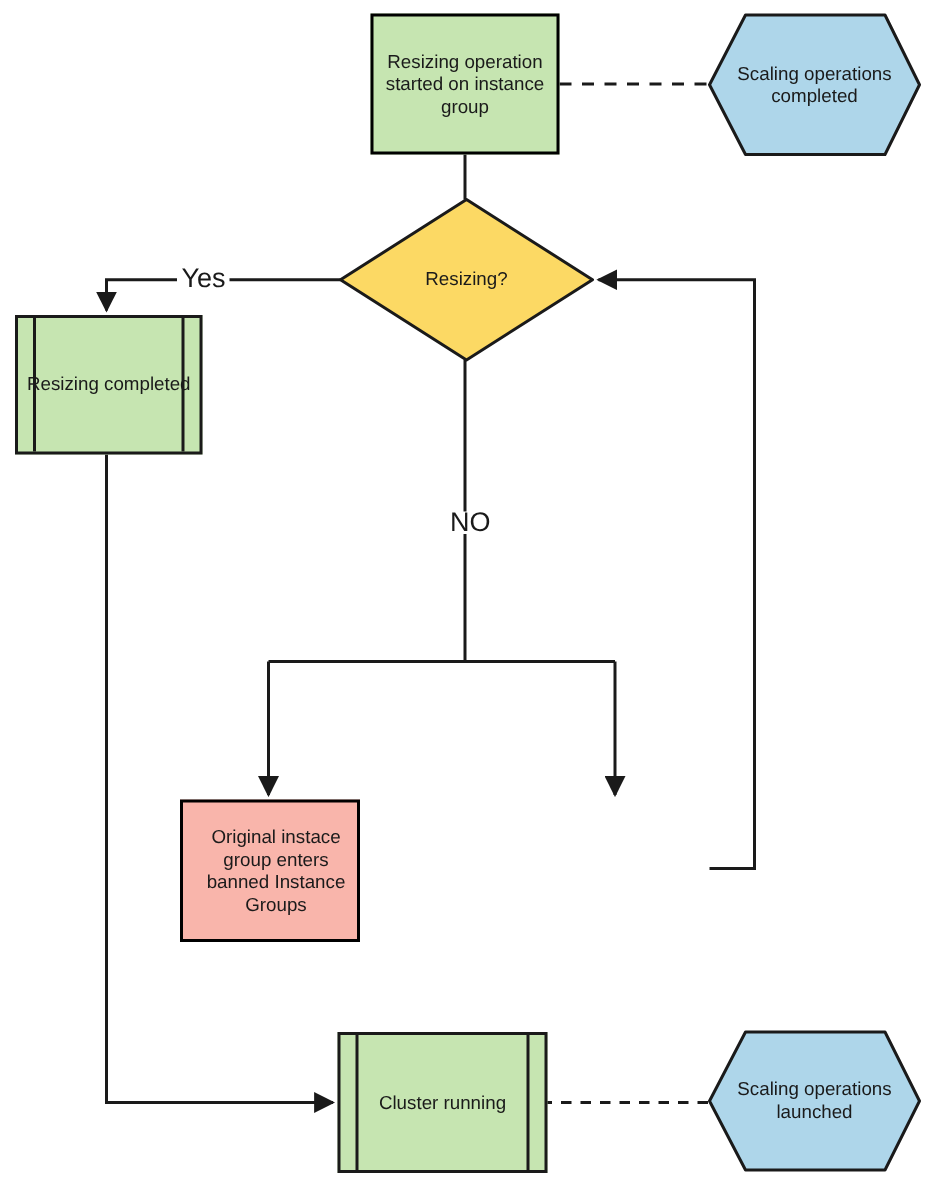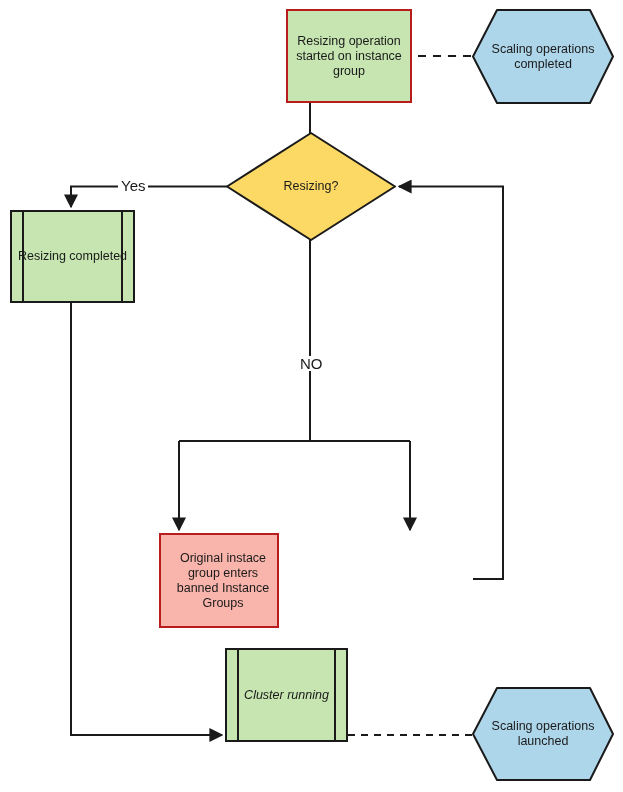--- a/index.html
+++ b/index.html
@@ -23,59 +23,58 @@
     display: flex;
     align-items: center;
     justify-content: center;
     text-align: center;
     font-size: 12.5px;
     line-height: 15px;
     padding: 3px;
     z-index: 2;
   }
   .rect-node {
-    border: 2px solid #b91c1c;
-    margin-left: 39px;
+    border: 2px solid #000000;
   }
   .predefined {
     border: 2px solid #1a1a1a;
   }
   .predefined::before, .predefined::after {
     content: "";
     position: absolute;
     top: 0; bottom: 0;
     width: 2px;
     background: #1a1a1a;
   }
   .predefined::before { left: 10px; }
   .predefined::after { right: 10px; }
   .overlay-text {
     background: transparent;
     z-index: 2;
   }
   .edge-label {
     position: absolute;
     background: #ffffff;
-    font-size: 15px;
+    font-size: 18px;
     line-height: 15px;
     padding: 0 3px;
     z-index: 3;
     text-align: right;
   }
   
   #n-resizing-started   { left: 247px; top: 9px;   width: 126px; height: 94px; }
   #n-scaling-suspended  { left: 479px; top: 10px;  width: 128px; height: 93px; }
   #n-completed          { left: 227px; top: 133px; width: 168px; height: 107px; }
   #n-resizing-completed { left: 10px;  top: 210px; width: 125px; height: 93px; }
   #n-banned-groups      { left: 120px; top: 533px; width: 120px; height: 95px; }
   #n-new-instance-group { left: 349px; top: 533px; width: 124px; height: 94px; }
-  #n-cluster-running    { left: 225px; top: 648px; width: 123px; height: 94px; font-style: italic; }
+  #n-cluster-running    { left: 225px; top: 688px; width: 140px; height: 94px; }
   #n-scaling-resumed    { left: 479px; top: 688px; width: 128px; height: 92px; }
   #lbl-yes { left: 118px; top: 178px; }
-  #lbl-no  { left: 297px; top: 356px; }
+  #lbl-no  { left: 297px; top: 341px; }
 </style>
 </head>
 <body>
 
 <div class="canvas">
 
   <svg class="layer-svg" viewBox="0 0 623 792" xmlns="http://www.w3.org/2000/svg">
     <defs>
       <marker id="arrow" viewBox="0 0 10 10" refX="9" refY="5" markerWidth="7" markerHeight="7" orient="auto-start-reverse">
         <path d="M0,0 L10,5 L0,10 z" fill="#1a1a1a"></path>

